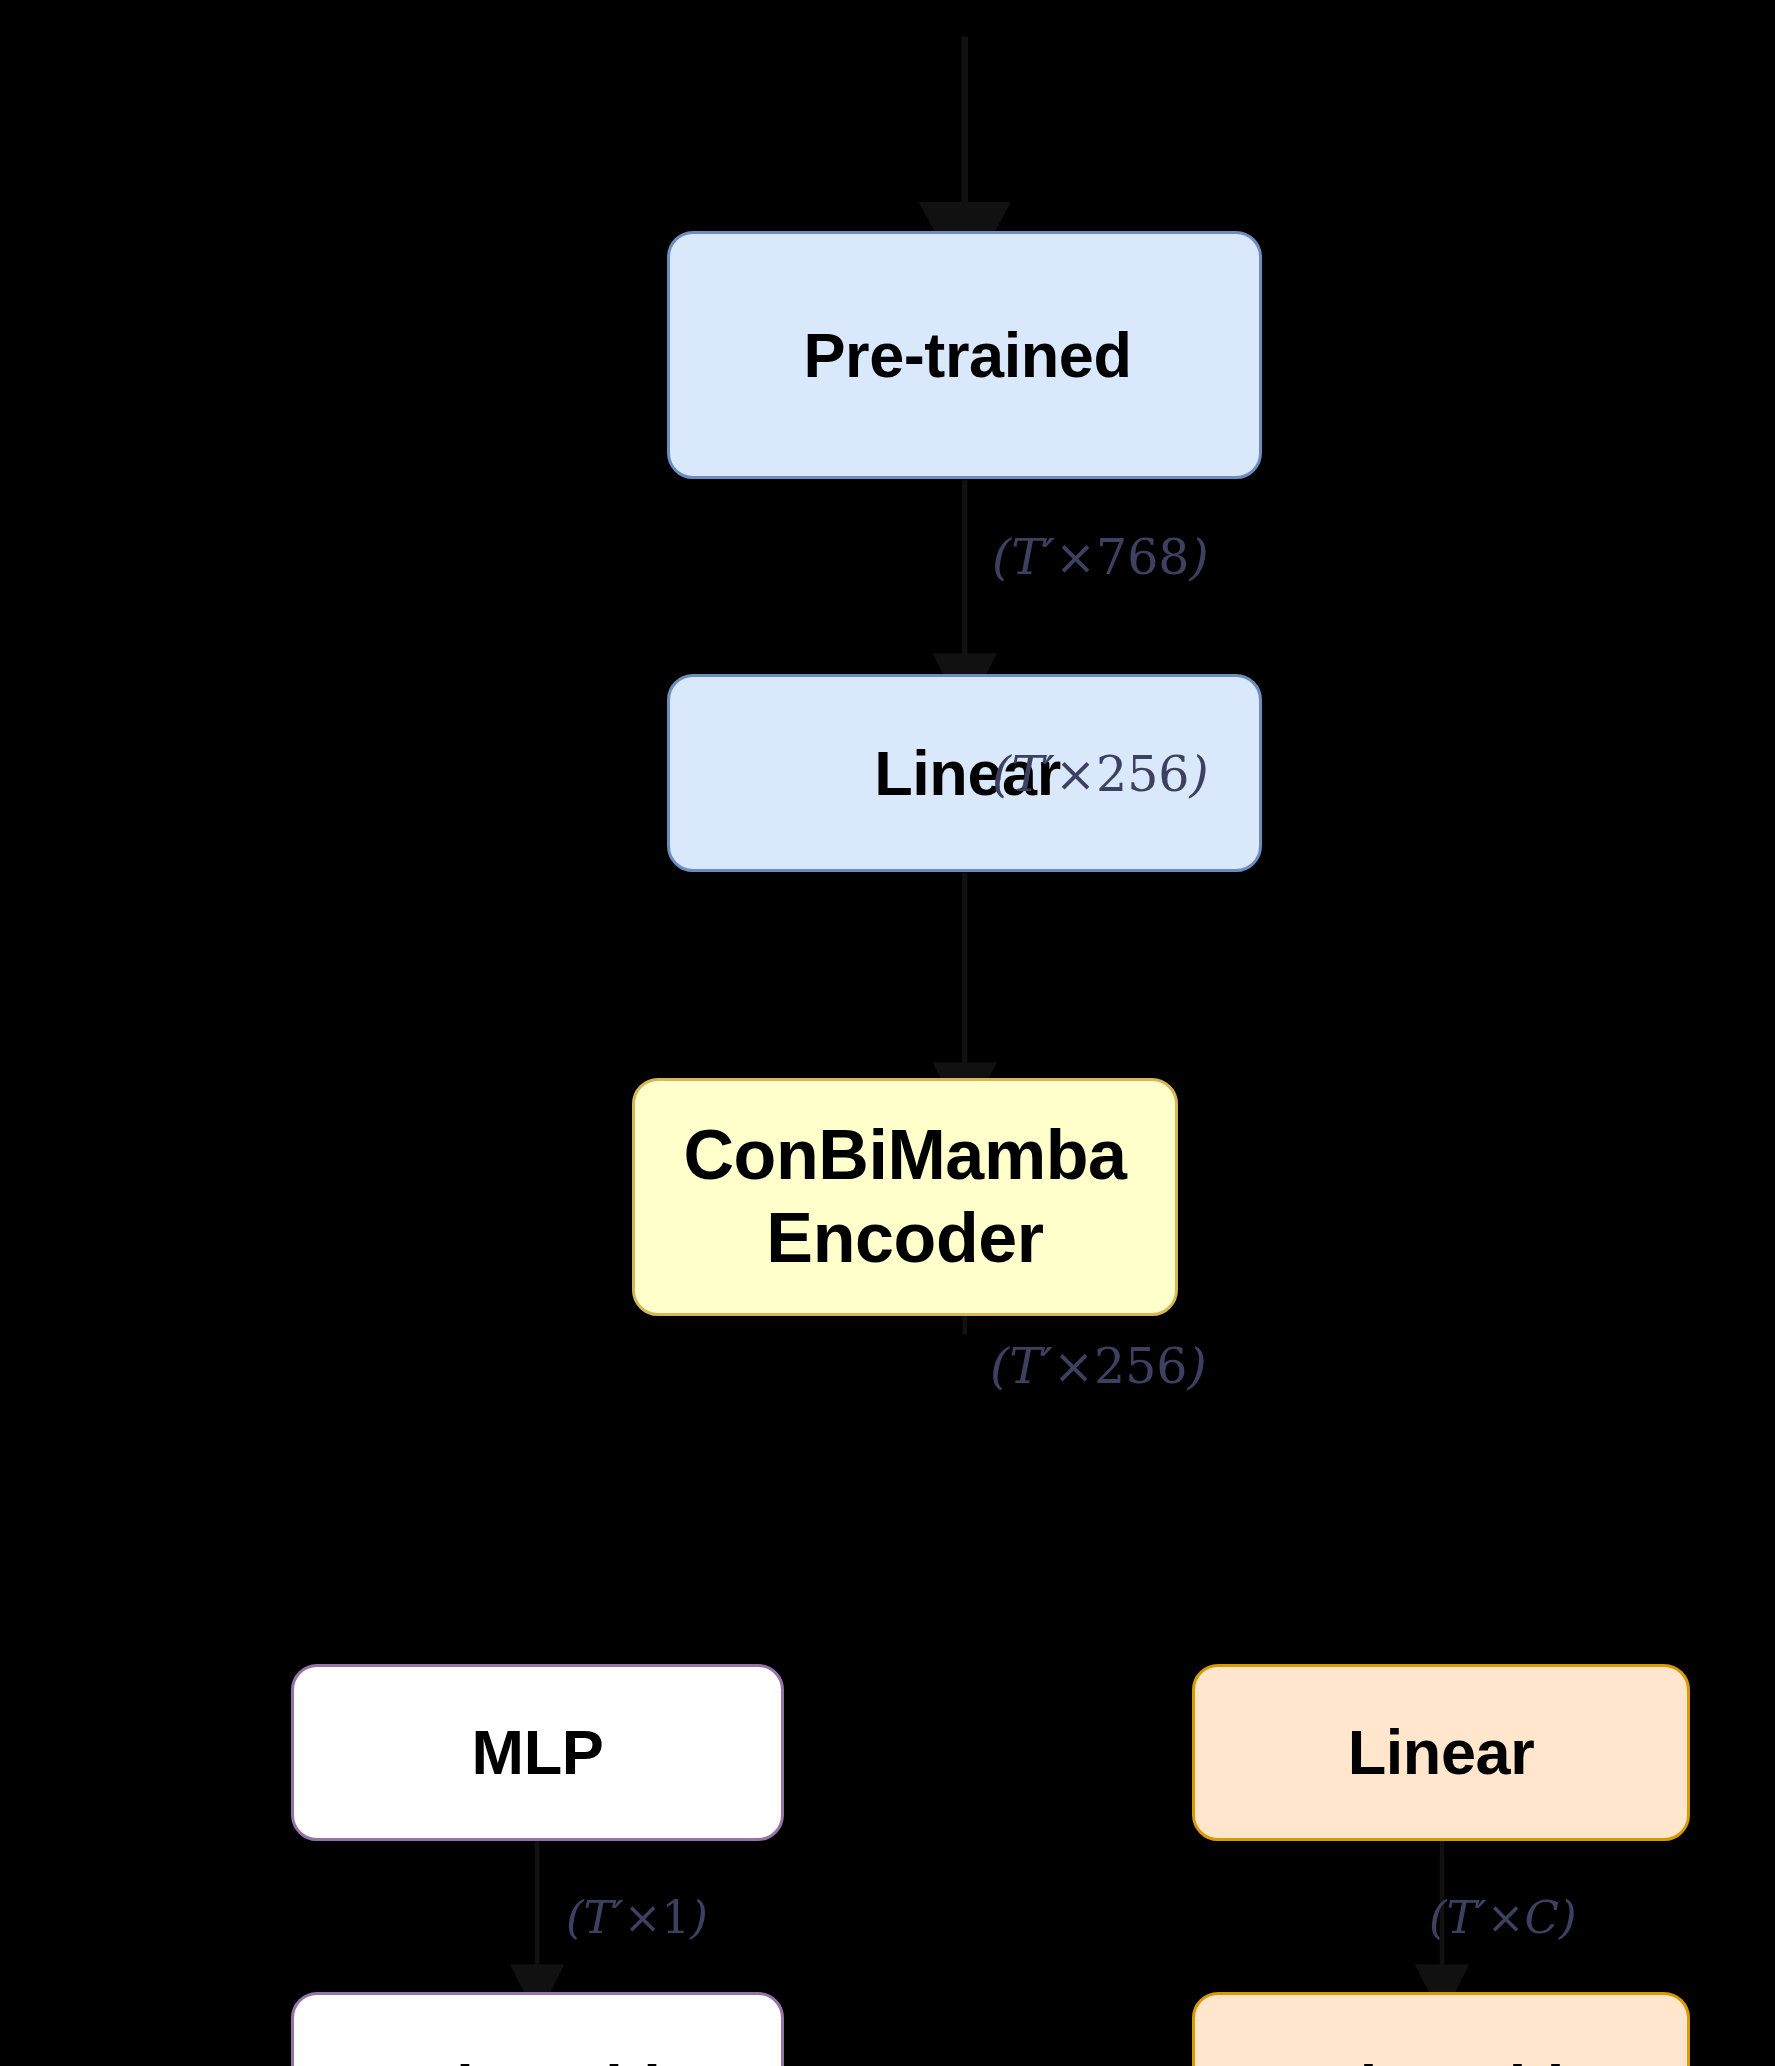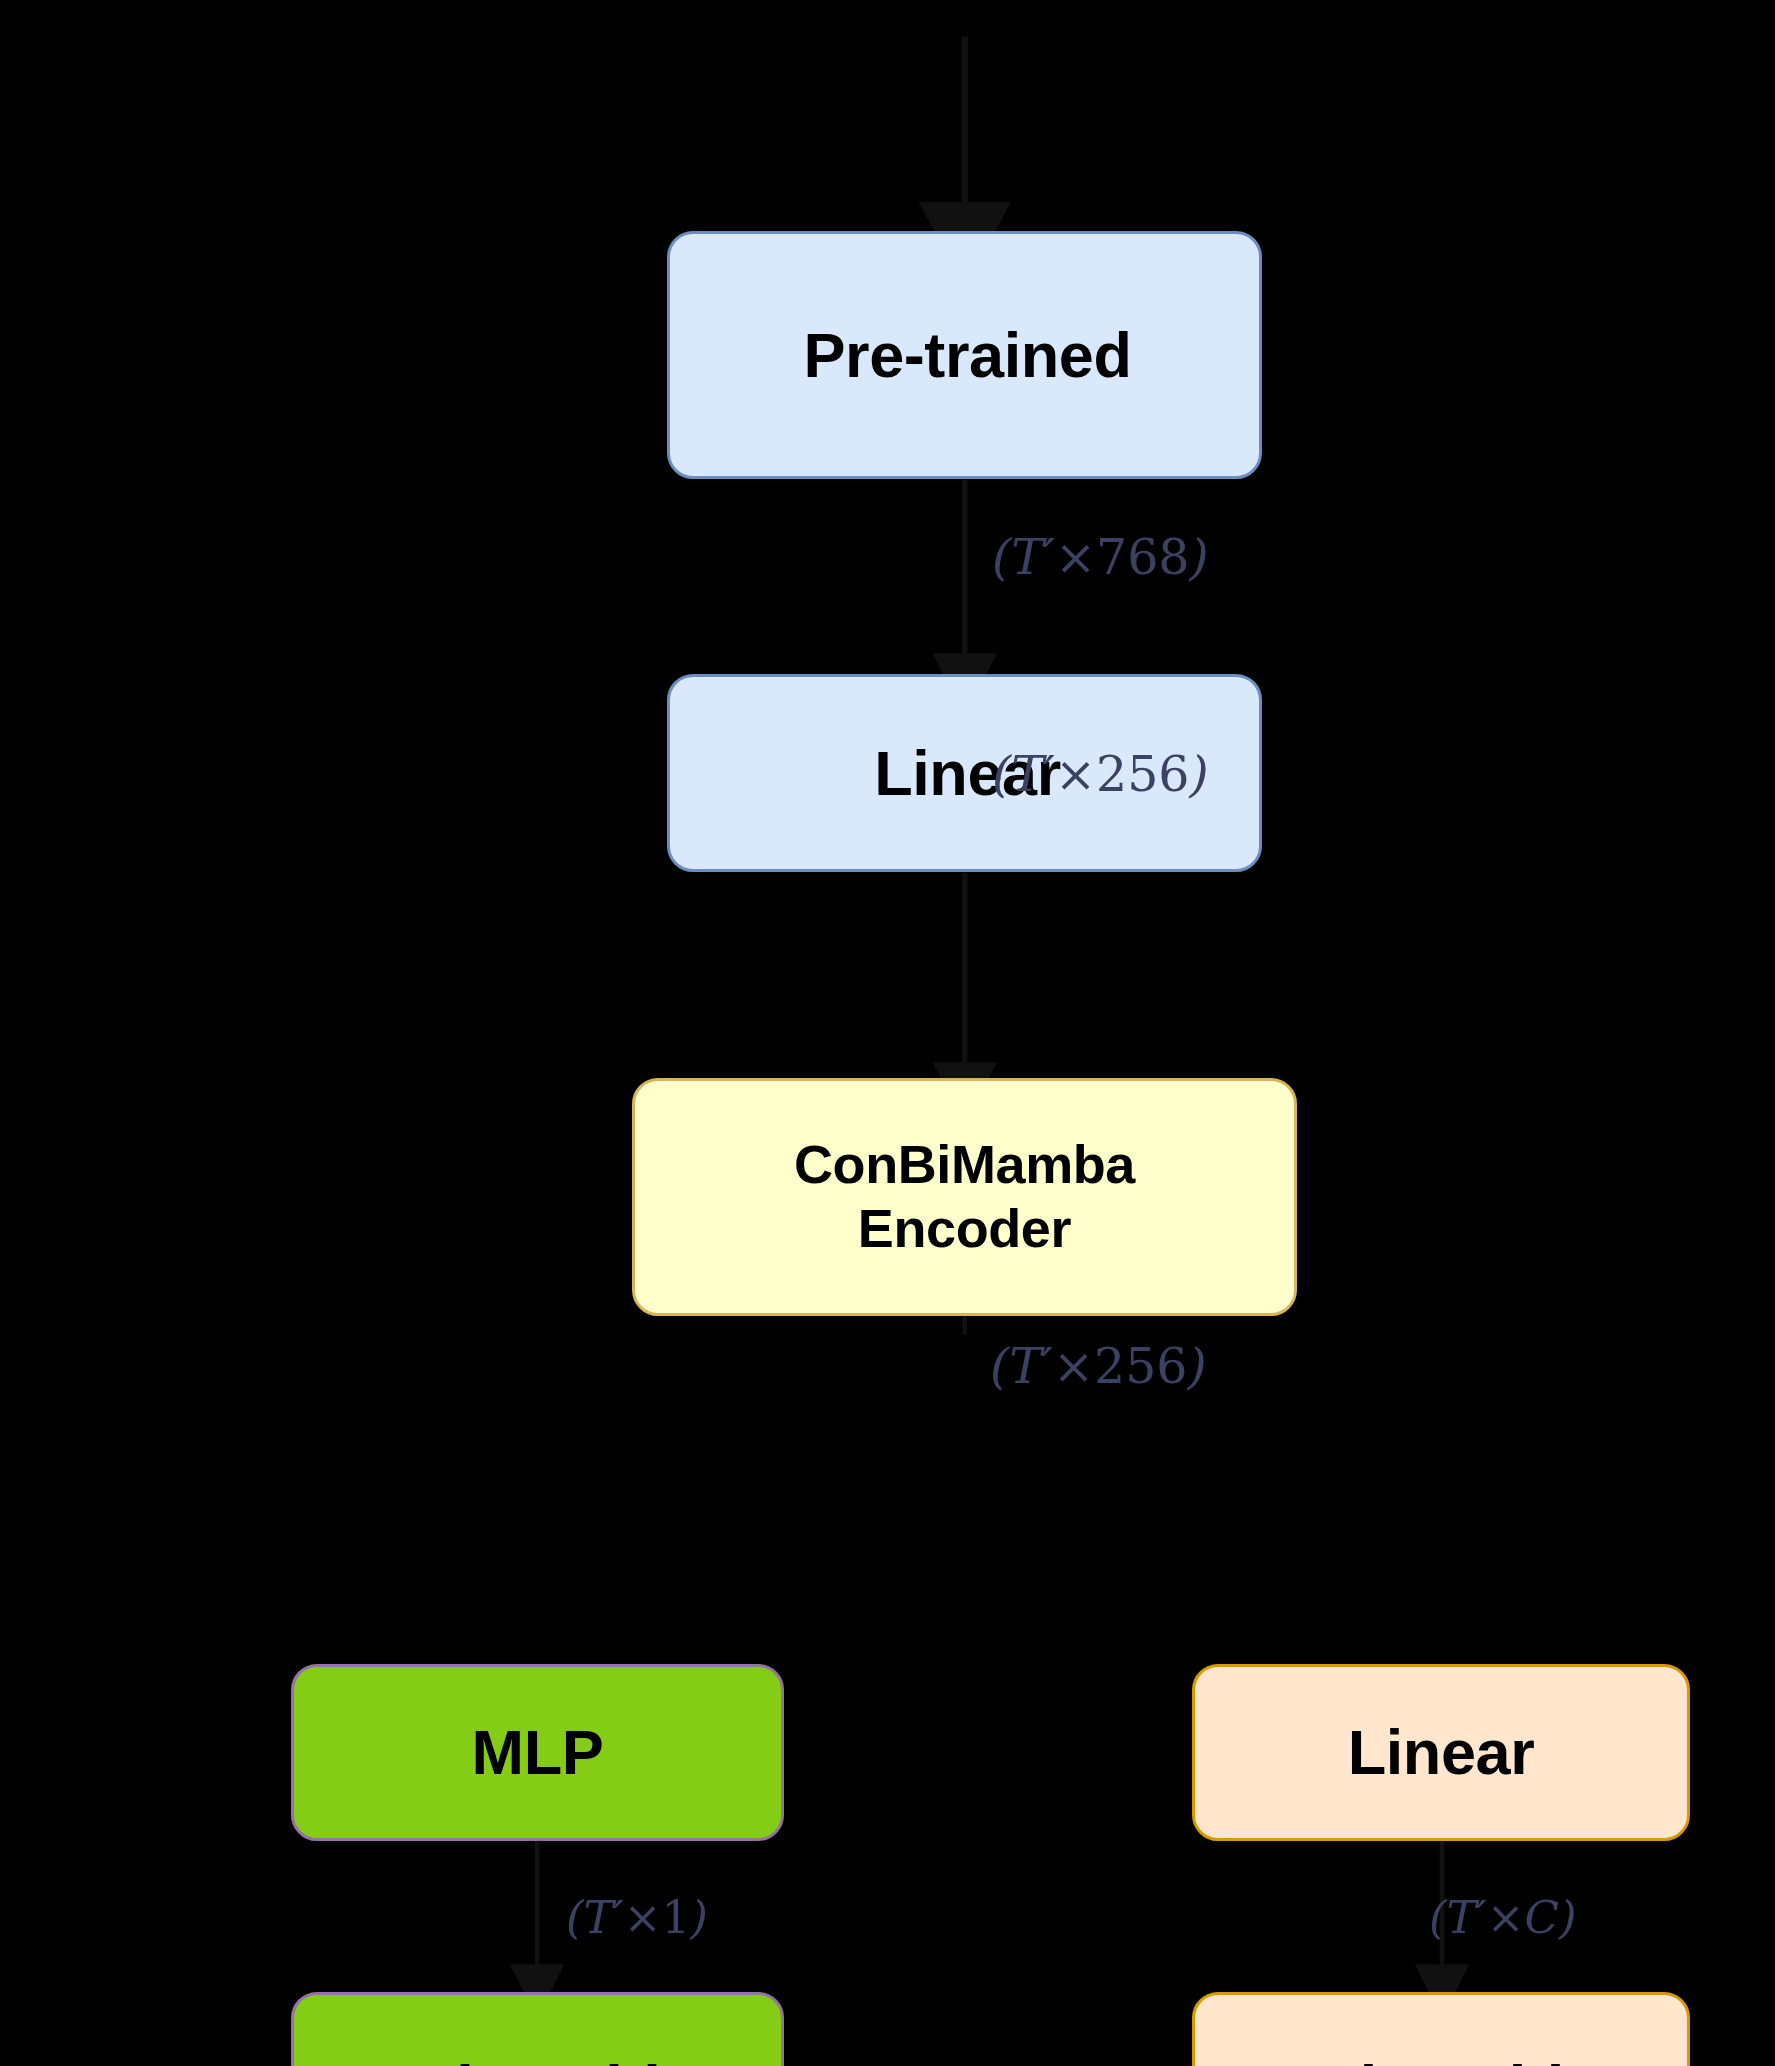--- a/index.html
+++ b/index.html
@@ -27,21 +27,21 @@
     color: #000000;
     font-weight: bold;
     line-height: 1.18;
     letter-spacing: -0.4px;
   }
   .node .node-label { display: block; width: 100%; }
 
   
   .theme-blue   { background: #dae8fc; border-color: #6c8ebf; padding-left: 6px; }
   .theme-yellow { background: #ffffcc; border-color: #d6b656; }
-  .theme-purple { background: #84cc16; border-color: #9673a6; }
+  .theme-purple { background: #ffffff; border-color: #9673a6; }
   .theme-orange { background: #ffe6cc; border-color: #d79b00; }
 
   
   .edge-label {
     position: absolute;
     color: #3d4161;
     font-family: "DejaVu Serif", "Liberation Serif", serif;
     font-style: italic;
     white-space: nowrap;
     line-height: 1;
@@ -109,21 +109,21 @@
   <div class="node theme-blue" style="left:667px; top:231px; width:595px; height:248px; border-width:3.7px; font-size:63px;">
     <span class="node-label">
       <span>Pre-trained</span><br>
     </span>
   </div>
 
   <div class="node theme-blue" style="left:667px; top:674px; width:595px; height:198px; border-width:3.7px; font-size:63px;">
     <span class="node-label">Linear</span>
   </div>
 
-  <div class="node theme-yellow" style="left:632px; top:1078px; width:665px; height:238px; border-width:3.7px; font-size:54px;">
+  <div class="node theme-yellow" style="left:632px; top:1078px; width:546px; height:238px; border-width:3.7px; font-size:70px;">
     <span class="node-label">
       <span>ConBiMamba</span><br>
       <span>Encoder</span>
     </span>
   </div>
 
   <div class="node theme-purple" style="left:291px; top:1664px; width:493px; height:177px; border-width:3.7px; font-size:63px;">
     <span class="node-label">MLP</span>
   </div>
 

